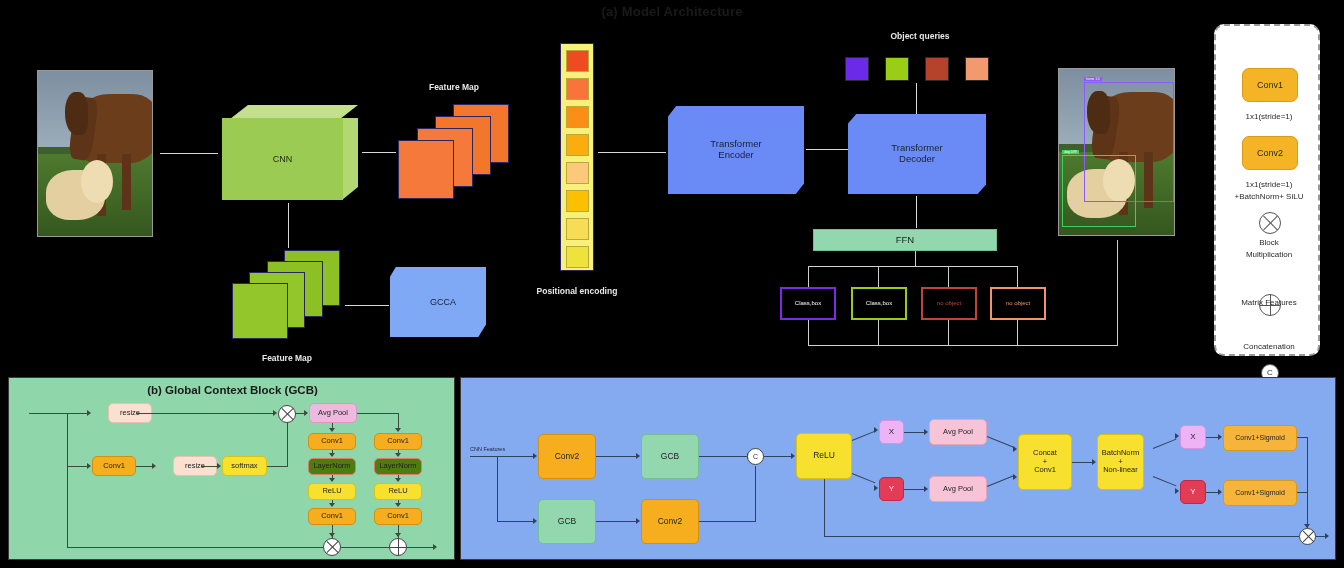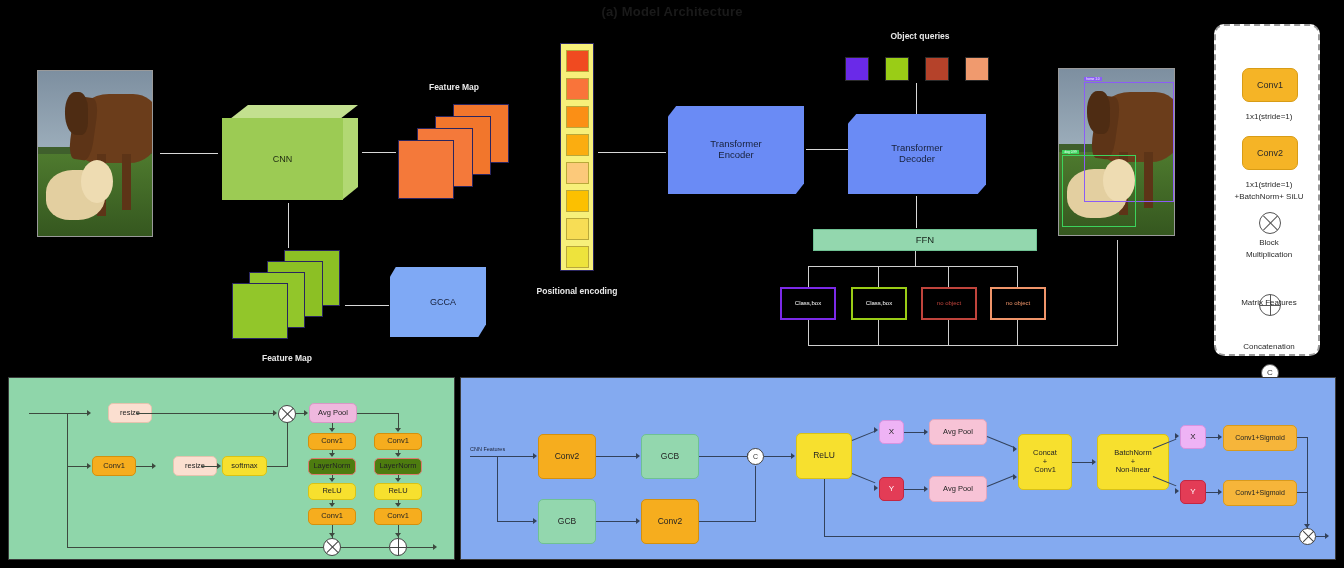--- a/index.html
+++ b/index.html
@@ -249,21 +249,21 @@
   </div>
   <div class="abs wire-w" style="left:916px; top:83px; width:1px; height:32px;"></div>
 
   <div class="abs tblock ctr" style="left:848px; top:114px; width:138px; height:80px; flex-direction:column;">
     <span>Transformer</span>
     <span>Decoder</span>
   </div>
 
   <div class="abs wire-w" style="left:916px; top:196px; width:1px; height:32px;"></div>
 
-  <div class="abs ffn ctr" style="left:813px; top:229px; width:224px; height:22px;">
+  <div class="abs ffn ctr" style="left:813px; top:229px; width:184px; height:22px;">
     <span>FFN</span>
   </div>
 
   <div class="abs wire-b" style="left:915px; top:251px; width:1px; height:15px; background:#cfcfcf;"></div>
   <div class="abs wire-b" style="left:808px; top:266px; width:210px; height:1px; background:#cfcfcf;"></div>
   <div class="abs wire-b" style="left:808px; top:266px; width:1px; height:21px; background:#cfcfcf;"></div>
   <div class="abs wire-b" style="left:878px; top:266px; width:1px; height:21px; background:#cfcfcf;"></div>
   <div class="abs wire-b" style="left:948px; top:266px; width:1px; height:21px; background:#cfcfcf;"></div>
   <div class="abs wire-b" style="left:1017px; top:266px; width:1px; height:21px; background:#cfcfcf;"></div>
 
@@ -330,20 +330,21 @@
     </div>
     <div class="abs lg-cap" style="left:0; top:272px; width:106px;">Matrix Features</div>
 
     <div class="abs op-circle ctr" style="left:45px; top:294px; width:18px; height:18px; font-size:8px; color:#333;">
       <span>C</span>
     </div>
     <div class="abs lg-cap" style="left:0; top:316px; width:106px;">Concatenation</div>
   </div>
 
   <div class="abs panel-b" style="left:8px; top:377px; width:447px; height:183px;">
+    <div class="abs panel-title" style="left:0; top:6px; width:447px; text-align:center;">(b) Global Context Block (GCB)</div>
 
     <div class="ln" style="left:20px; top:35px; width:38px; height:1px;"></div>
     <div class="ln" style="left:58px; top:35px; width:1px; height:135px;"></div>
 
     <div class="ln" style="left:58px; top:35px; width:20px; height:1px;"></div>
     <div class="arrowR" style="left:78px; top:32px;"></div>
     <div class="node n-peach" style="left:83px; top:25px; width:44px; height:20px;">
       <span>resize</span>
     </div>
 
@@ -516,21 +517,21 @@
     <div class="arrowR" style="left:552px; top:96px;"></div>
 
     <div class="node n-yellow" style="left:557px; top:56px; width:54px; height:56px; flex-direction:column;">
       <span>Concat</span>
       <span>+</span>
       <span>Conv1</span>
     </div>
 
     <div class="ln" style="left:611px; top:84px; width:22px; height:1px;"></div>
     <div class="arrowR" style="left:631px; top:81px;"></div>
-    <div class="node n-yellow" style="left:636px; top:56px; width:72px; height:56px; flex-direction:column;">
+    <div class="node n-yellow" style="left:636px; top:56px; width:47px; height:56px; flex-direction:column;">
       <span>BatchNorm</span>
       <span>+</span>
       <span>Non-linear</span>
     </div>
 
     <div class="ln" style="left:692px; top:70px; width:25px; height:1px; transform:rotate(-22deg); transform-origin:left center;"></div>
     <div class="arrowR" style="left:714px; top:55px;"></div>
     <div class="node n-violet" style="left:719px; top:47px; width:26px; height:24px; font-size:8px;">
       <span>X</span>
     </div>

